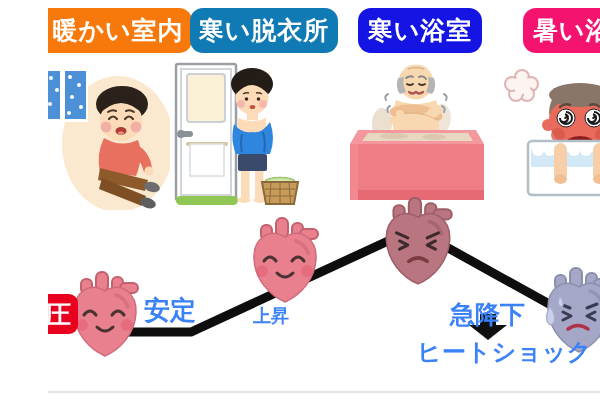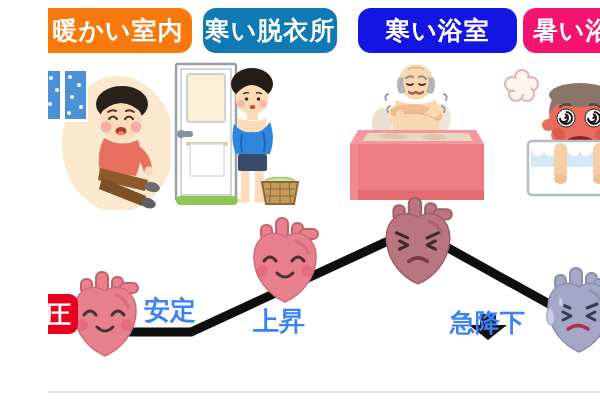--- a/index.html
+++ b/index.html
@@ -3,30 +3,30 @@
 <meta charset="utf-8">
 <style>
   html,body{margin:0;padding:0;background:#fff;}
   .canvas{position:relative;width:600px;height:400px;background:#ffffff;overflow:hidden;
           font-family:"DejaVu Sans","Liberation Sans",sans-serif;margin-left:48px;}
   .abs{position:absolute;}
   .stage-label{position:absolute;top:8px;height:45px;border-radius:13px;color:#fff;
       font-weight:800;font-size:25px;display:flex;align-items:center;justify-content:center;
       letter-spacing:1px;white-space:nowrap;}
   .stage-1{left:-30px;width:148px;background:#F8790B;padding-left:26px;}
-  .stage-2{left:155px;width:134px;background:#0F7AB3;}
-  .stage-3{left:310px;width:159px;background:#1414E3;}
+  .stage-2{left:142px;width:148px;background:#0F7AB3;}
+  .stage-3{left:310px;width:124px;background:#1414E3;}
   .stage-4{left:475px;width:150px;background:#F4146F;}
   .bp-label{position:absolute;left:-34px;top:294px;width:64px;height:40px;background:#E8001E;
       border-radius:9px;color:#fff;font-weight:800;font-size:25px;display:flex;align-items:center;
       justify-content:center;letter-spacing:1px;}
   .anno{position:absolute;color:#3b82f6;font-weight:800;white-space:nowrap;}
   .anno-stable{left:96px;top:293px;font-size:26px;}
-  .anno-rise{left:205px;top:304px;font-size:26px;}
-  .anno-drop{left:402px;top:306px;font-size:25px;text-align:center;}
+  .anno-rise{left:205px;top:304px;font-size:18px;}
+  .anno-drop{left:402px;top:298px;font-size:25px;text-align:center;}
   .anno-heatshock{left:369px;top:336px;font-size:24px;letter-spacing:0.5px;}
   .bottom-rule{position:absolute;left:0;right:0;top:391px;height:2px;background:#E4E4E4;}
   svg{display:block;}
 </style>
 </head>
 <body>
 
 <div class="canvas">
 
   <svg class="abs" style="left:0;top:56px" width="122" height="154" viewBox="0 0 122 154">
@@ -292,15 +292,16 @@
 
   <div class="stage-label stage-1">暖かい室内</div>
   <div class="stage-label stage-2">寒い脱衣所</div>
   <div class="stage-label stage-3">寒い浴室</div>
   <div class="stage-label stage-4">暑い浴室内</div>
 
   <div class="bp-label">血圧</div>
   <div class="anno anno-stable">安定</div>
   <div class="anno anno-rise">上昇</div>
   <div class="anno anno-drop">急降下</div>
+  <div class="anno anno-heatshock">ヒートショック</div>
 
   <div class="bottom-rule"></div>
 </div>
 
 </body></html>

